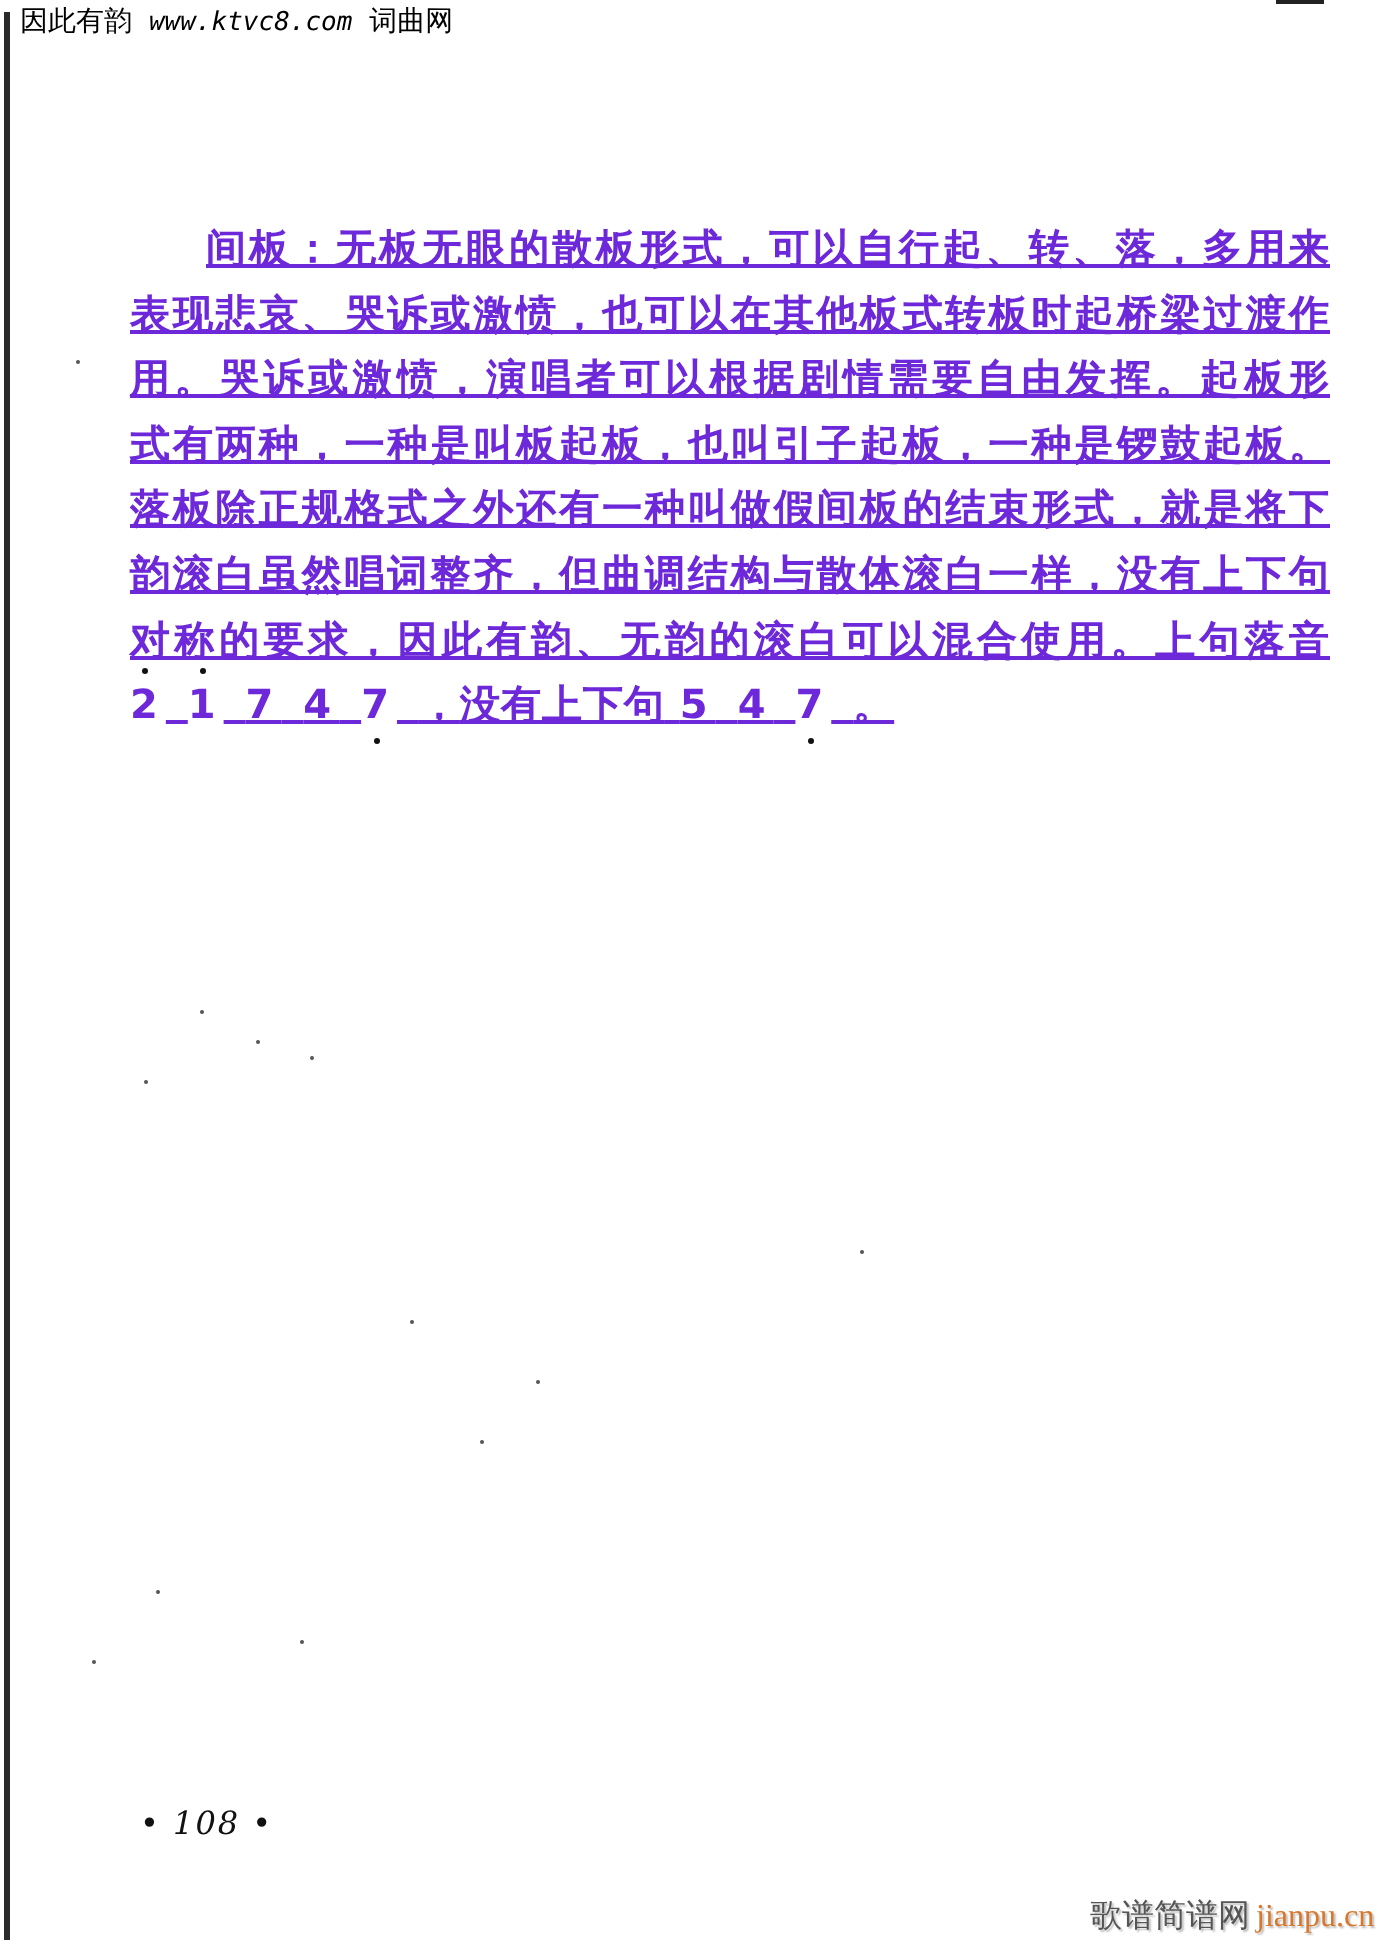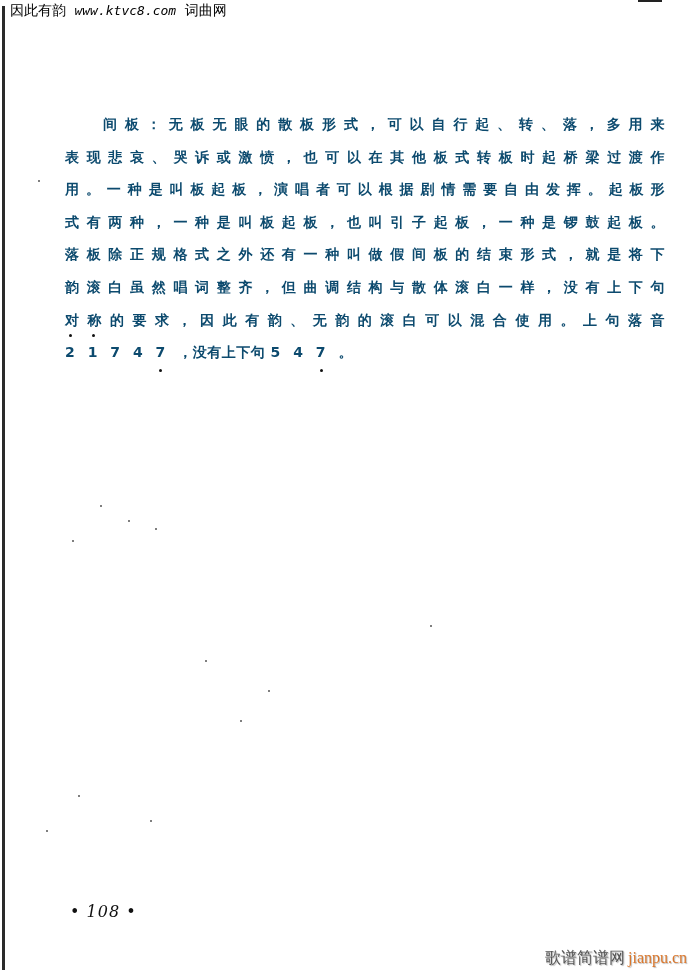--- a/index.html
+++ b/index.html
@@ -45,24 +45,25 @@
       font-family: "DejaVu Sans Mono", "Liberation Mono", monospace;
       font-size: 13px;
       margin: 0 4px;
       font-style: italic;
     }
     .body-text {
       position: absolute;
       left: 65px;
       top: 108px;
       width: 600px;
-      font-size: 14px;
+      font-size: 20px;
       line-height: 32.6px;
       font-weight: bold;
-      color: #0c4a6e;
+      color: #6d28d9;
+      text-decoration: underline;
     }
     .line {
       display: block;
       white-space: nowrap;
       text-align: justify;
       text-align-last: justify;
       letter-spacing: 0.5px;
     }
     .line.indent {
       padding-left: 38px;
@@ -148,21 +149,21 @@
 <div class="source-banner">
   <span>因此有韵</span>
   <span class="url">www.ktvc8.com</span>
   <span>词曲网</span>
 </div>
 
 <div class="body-text">
   <div>
     <span class="line indent">间板：无板无眼的散板形式，可以自行起、转、落，多用来</span>
     <span class="line">表现悲哀、哭诉或激愤，也可以在其他板式转板时起桥梁过渡作</span>
-    <span class="line">用。一种是叫板起板，演唱者可以根据剧情需要自由发挥。起板形</span>
+    <span class="line">用。哭诉或激愤，演唱者可以根据剧情需要自由发挥。起板形</span>
     <span class="line">式有两种，一种是叫板起板，也叫引子起板，一种是锣鼓起板。</span>
     <span class="line">落板除正规格式之外还有一种叫做假间板的结束形式，就是将下</span>
   </div>
   <div>
     <span class="line">韵滚白虽然唱词整齐，但曲调结构与散体滚白一样，没有上下句</span>
     <span class="line">对称的要求，因此有韵、无韵的滚白可以混合使用。上句落音</span>
     <span class="line last">
       <span class="notes">
         <span class="dot-above">2</span>
         <span class="dot-above">1</span>

